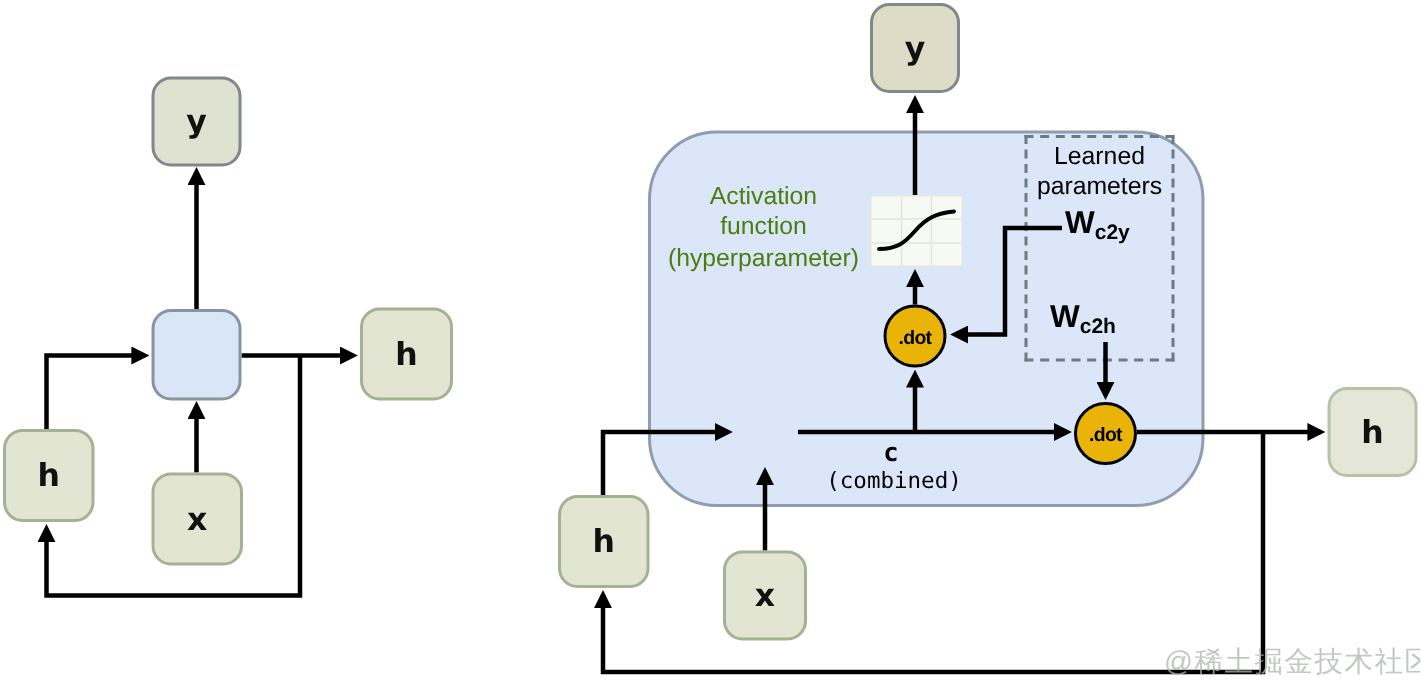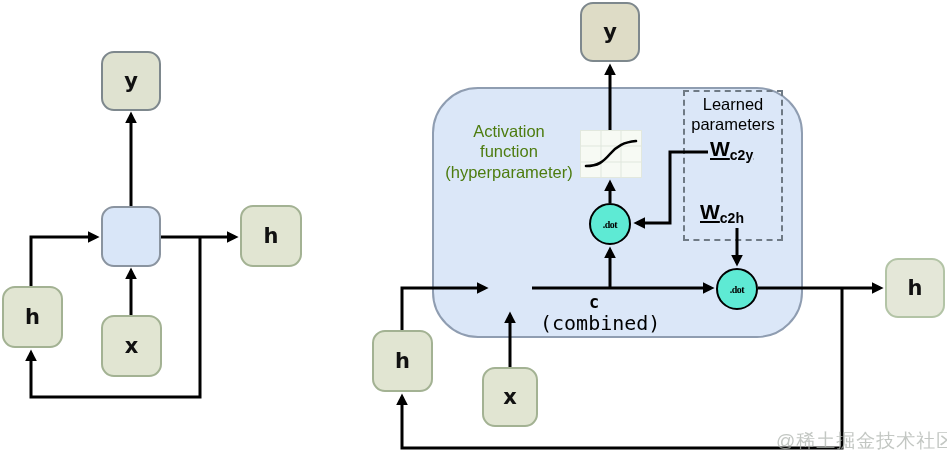--- a/index.html
+++ b/index.html
@@ -25,45 +25,44 @@
     font-family:"DejaVu Sans",sans-serif;font-weight:bold;font-size:21px;color:#111;
   }
   .state{background:#e1e5d2;border:2px solid #a3b293;}
   .state-light{background:#e4e7d8;border:2px solid #b3c4a6;}
   .outp{background:#dfe2d0;border:2px solid #7e888d;}
   .outp-tan{background:#dedcc6;border:2px solid #7e888d;}
   .cell{background:#d9e6f8;border:2px solid #8a94a0;}
   
   .op-circle{
     position:absolute;width:42px;height:42px;border-radius:50%;
-    background:#5eead4;border:2.5px solid #000;box-sizing:border-box;
+    background:#eab308;border:2.5px solid #000;box-sizing:border-box;
     display:flex;align-items:center;justify-content:center;z-index:4;
-    font-family:Liberation Serif, serif;font-weight:bold;font-size:10px;color:#000;
+    font-family:Liberation Sans, sans-serif;font-weight:bold;font-size:13px;color:#000;
     letter-spacing:-0.5px;
   }
   .note{
     position:absolute;z-index:4;color:#4d7c0f;font-size:16.5px;line-height:1.24;
     text-align:center;white-space:pre-line;
   }
   .learned-title{
     position:absolute;left:683px;top:94px;width:100px;z-index:4;color:#000000;
     font-size:16.5px;line-height:1.22;text-align:center;white-space:pre-line;
   }
   .wlabel{
     position:absolute;z-index:4;color:#000;font-weight:bold;font-size:21px;
     font-family:"Liberation Sans",sans-serif;
-    text-decoration:underline;
   }
   .wlabel .wsub{font-size:14px;font-weight:bold;vertical-align:-4px;letter-spacing:0;}
   .mono-label{
     position:absolute;z-index:4;color:#000;
     font-family:"DejaVu Sans Mono",monospace;
   }
   .c-symbol{font-weight:bold;font-size:17px;text-align:center;}
-  .c-caption{font-size:20px;text-align:center;}
+  .c-caption{font-size:15px;text-align:center;}
   .sigmoid-icon{
     position:absolute;left:580px;top:130px;width:62px;height:48px;z-index:4;
     background:#f7faf4;border:1px solid #e2e8de;box-sizing:border-box;
   }
   .watermark{
     position:absolute;left:776px;top:428px;z-index:5;
     color:rgba(175,180,175,0.75);font-size:19px;letter-spacing:1px;white-space:nowrap;
   }
 </style>
 </head>

